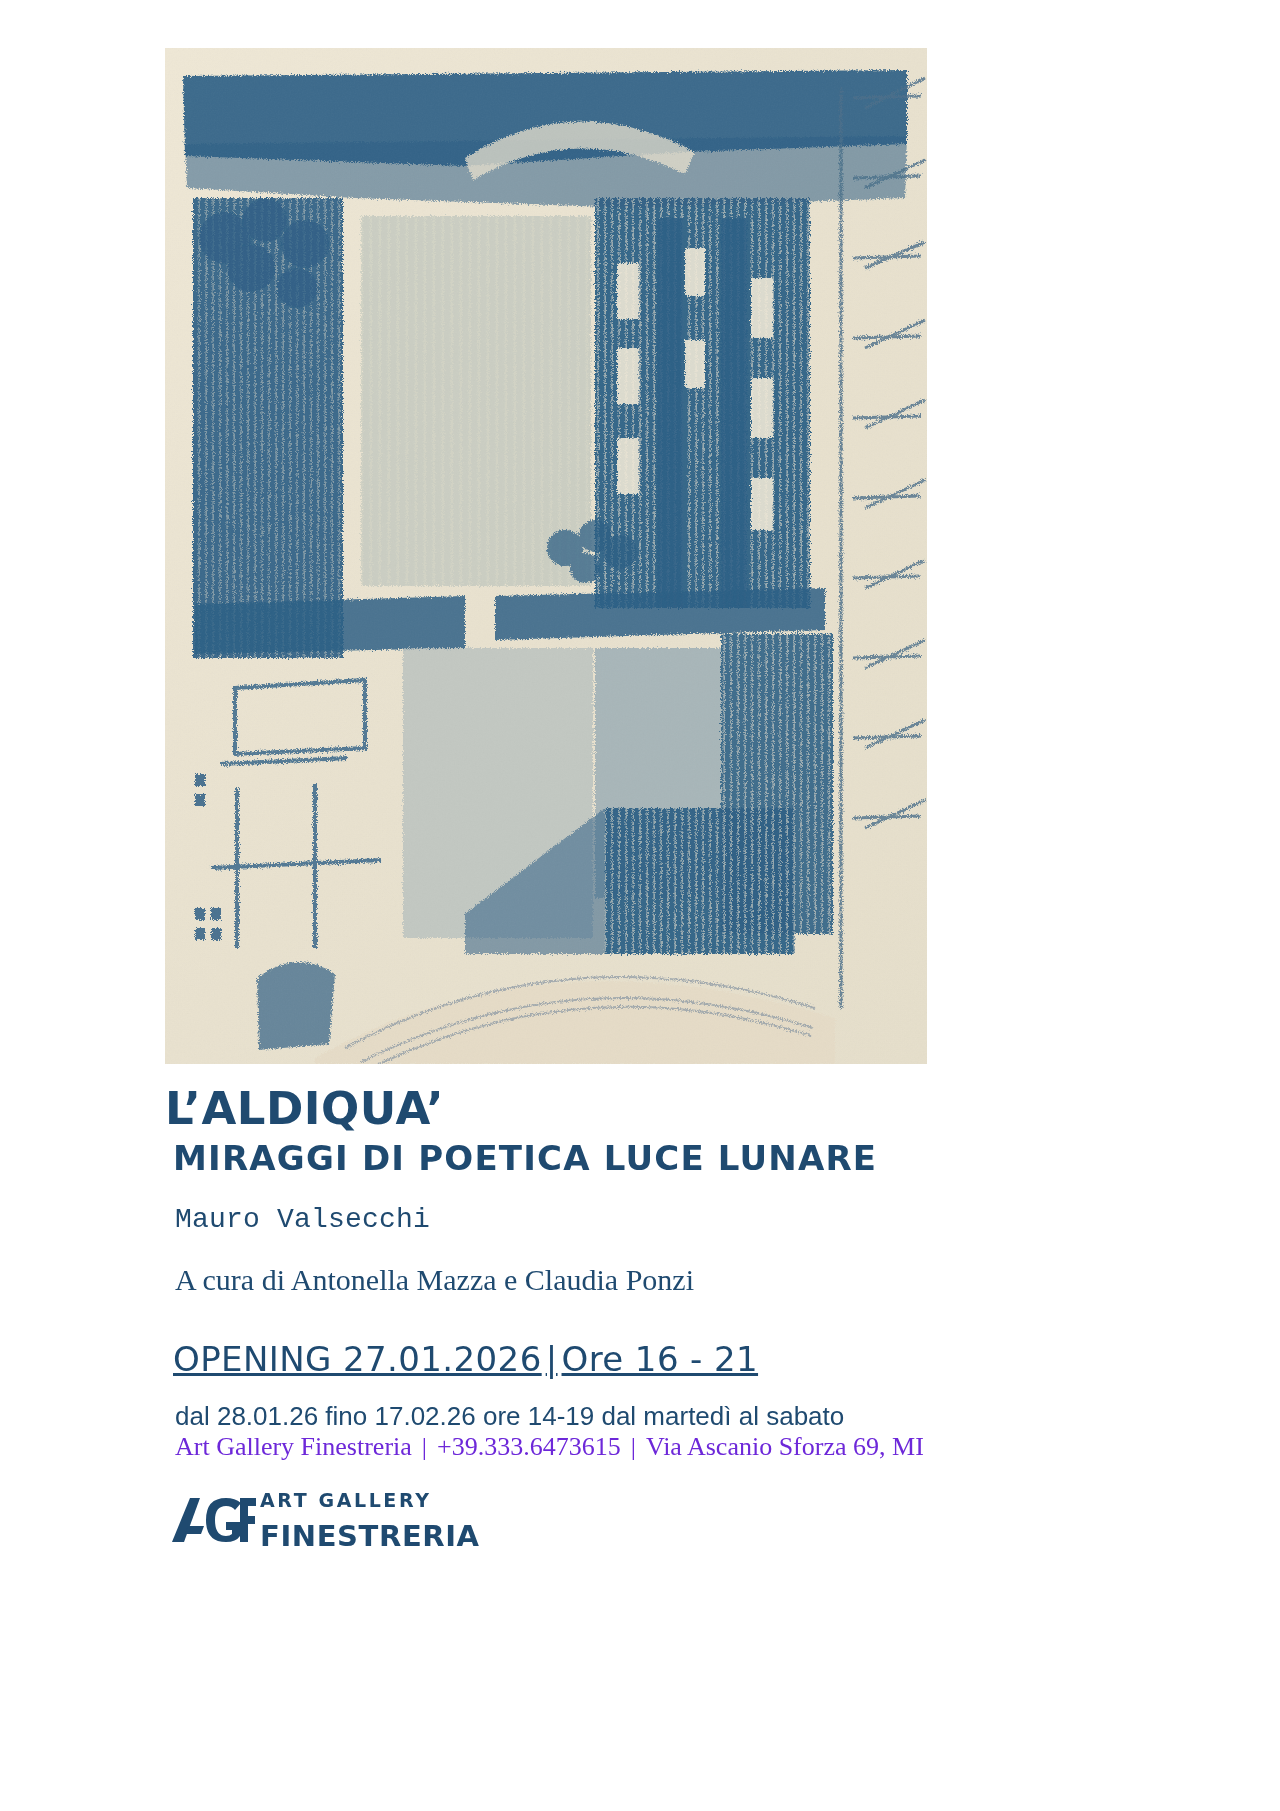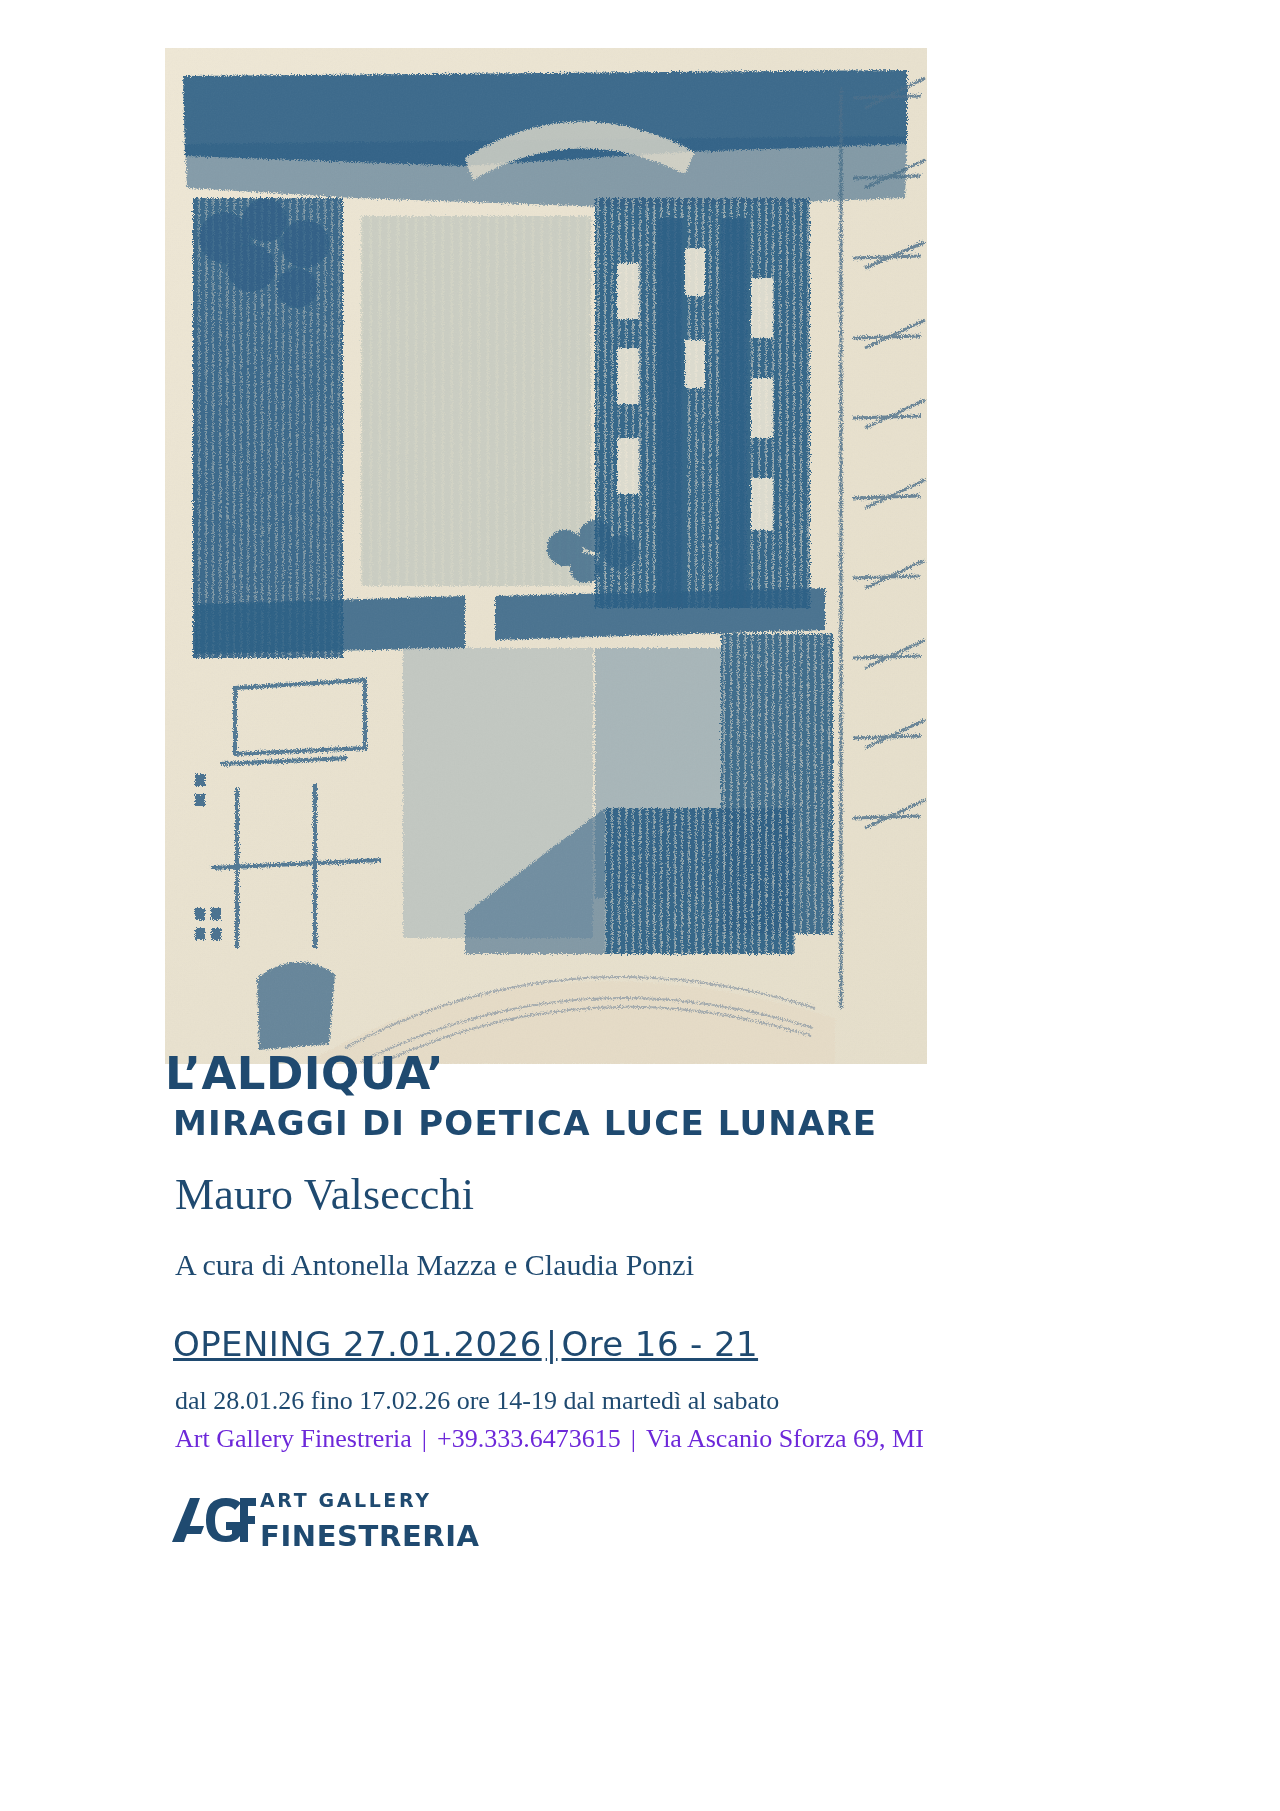--- a/index.html
+++ b/index.html
@@ -40,21 +40,21 @@
     inset: 0;
     width: 100%;
     height: 100%;
     display: block;
   }
 
   
   .text-block {
     position: absolute;
     left: 165px;
-    top: 1050px;
+    top: 1085px;
     width: 950px;
   }
 
   .title-main {
     font-family: "DejaVu Sans", sans-serif;
     font-weight: 700;
     font-size: 45px;
     letter-spacing: 0.5px;
     color: #1f4a70;
     line-height: 1.06;
@@ -63,23 +63,23 @@
   .title-sub {
     font-family: "DejaVu Sans", sans-serif;
     font-weight: 700;
     font-size: 34px;
     letter-spacing: 1.2px;
     color: #1f4a70;
     line-height: 1.15;
     margin: 6px 0 0 8px;
   }
   .artist {
-    font-family: Liberation Serif, serif;
+    font-family: Liberation Mono, monospace;
     font-weight: 400;
-    font-size: 44px;
+    font-size: 28px;
     color: #1f4a70;
     margin: 26px 0 0 10px;
     letter-spacing: 0.2px;
   }
   .curators {
     font-family: "Liberation Serif", serif;
     font-size: 30px;
     color: #1f4a70;
     margin: 28px 0 0 10px;
   }
@@ -89,24 +89,24 @@
     font-size: 34px;
     letter-spacing: 0.4px;
     color: #1f4a70;
     margin: 42px 0 0 8px;
     text-decoration: underline;
   }
   .opening .sep {
     padding: 0 4px;
   }
   .hours {
-    font-family: Liberation Serif, serif;
+    font-family: Liberation Sans, sans-serif;
     font-size: 26px;
     color: #1f4a70;
-    margin: 22px 0 8px 10px;
+    margin: 22px 0 0 10px;
   }
   .contact {
     font-family: "Liberation Serif", serif;
     font-size: 26px;
     color: #6d28d9;
     margin: 0 0 0 10px;
   }
   .contact .divider {
     padding: 0 10px;
   }

